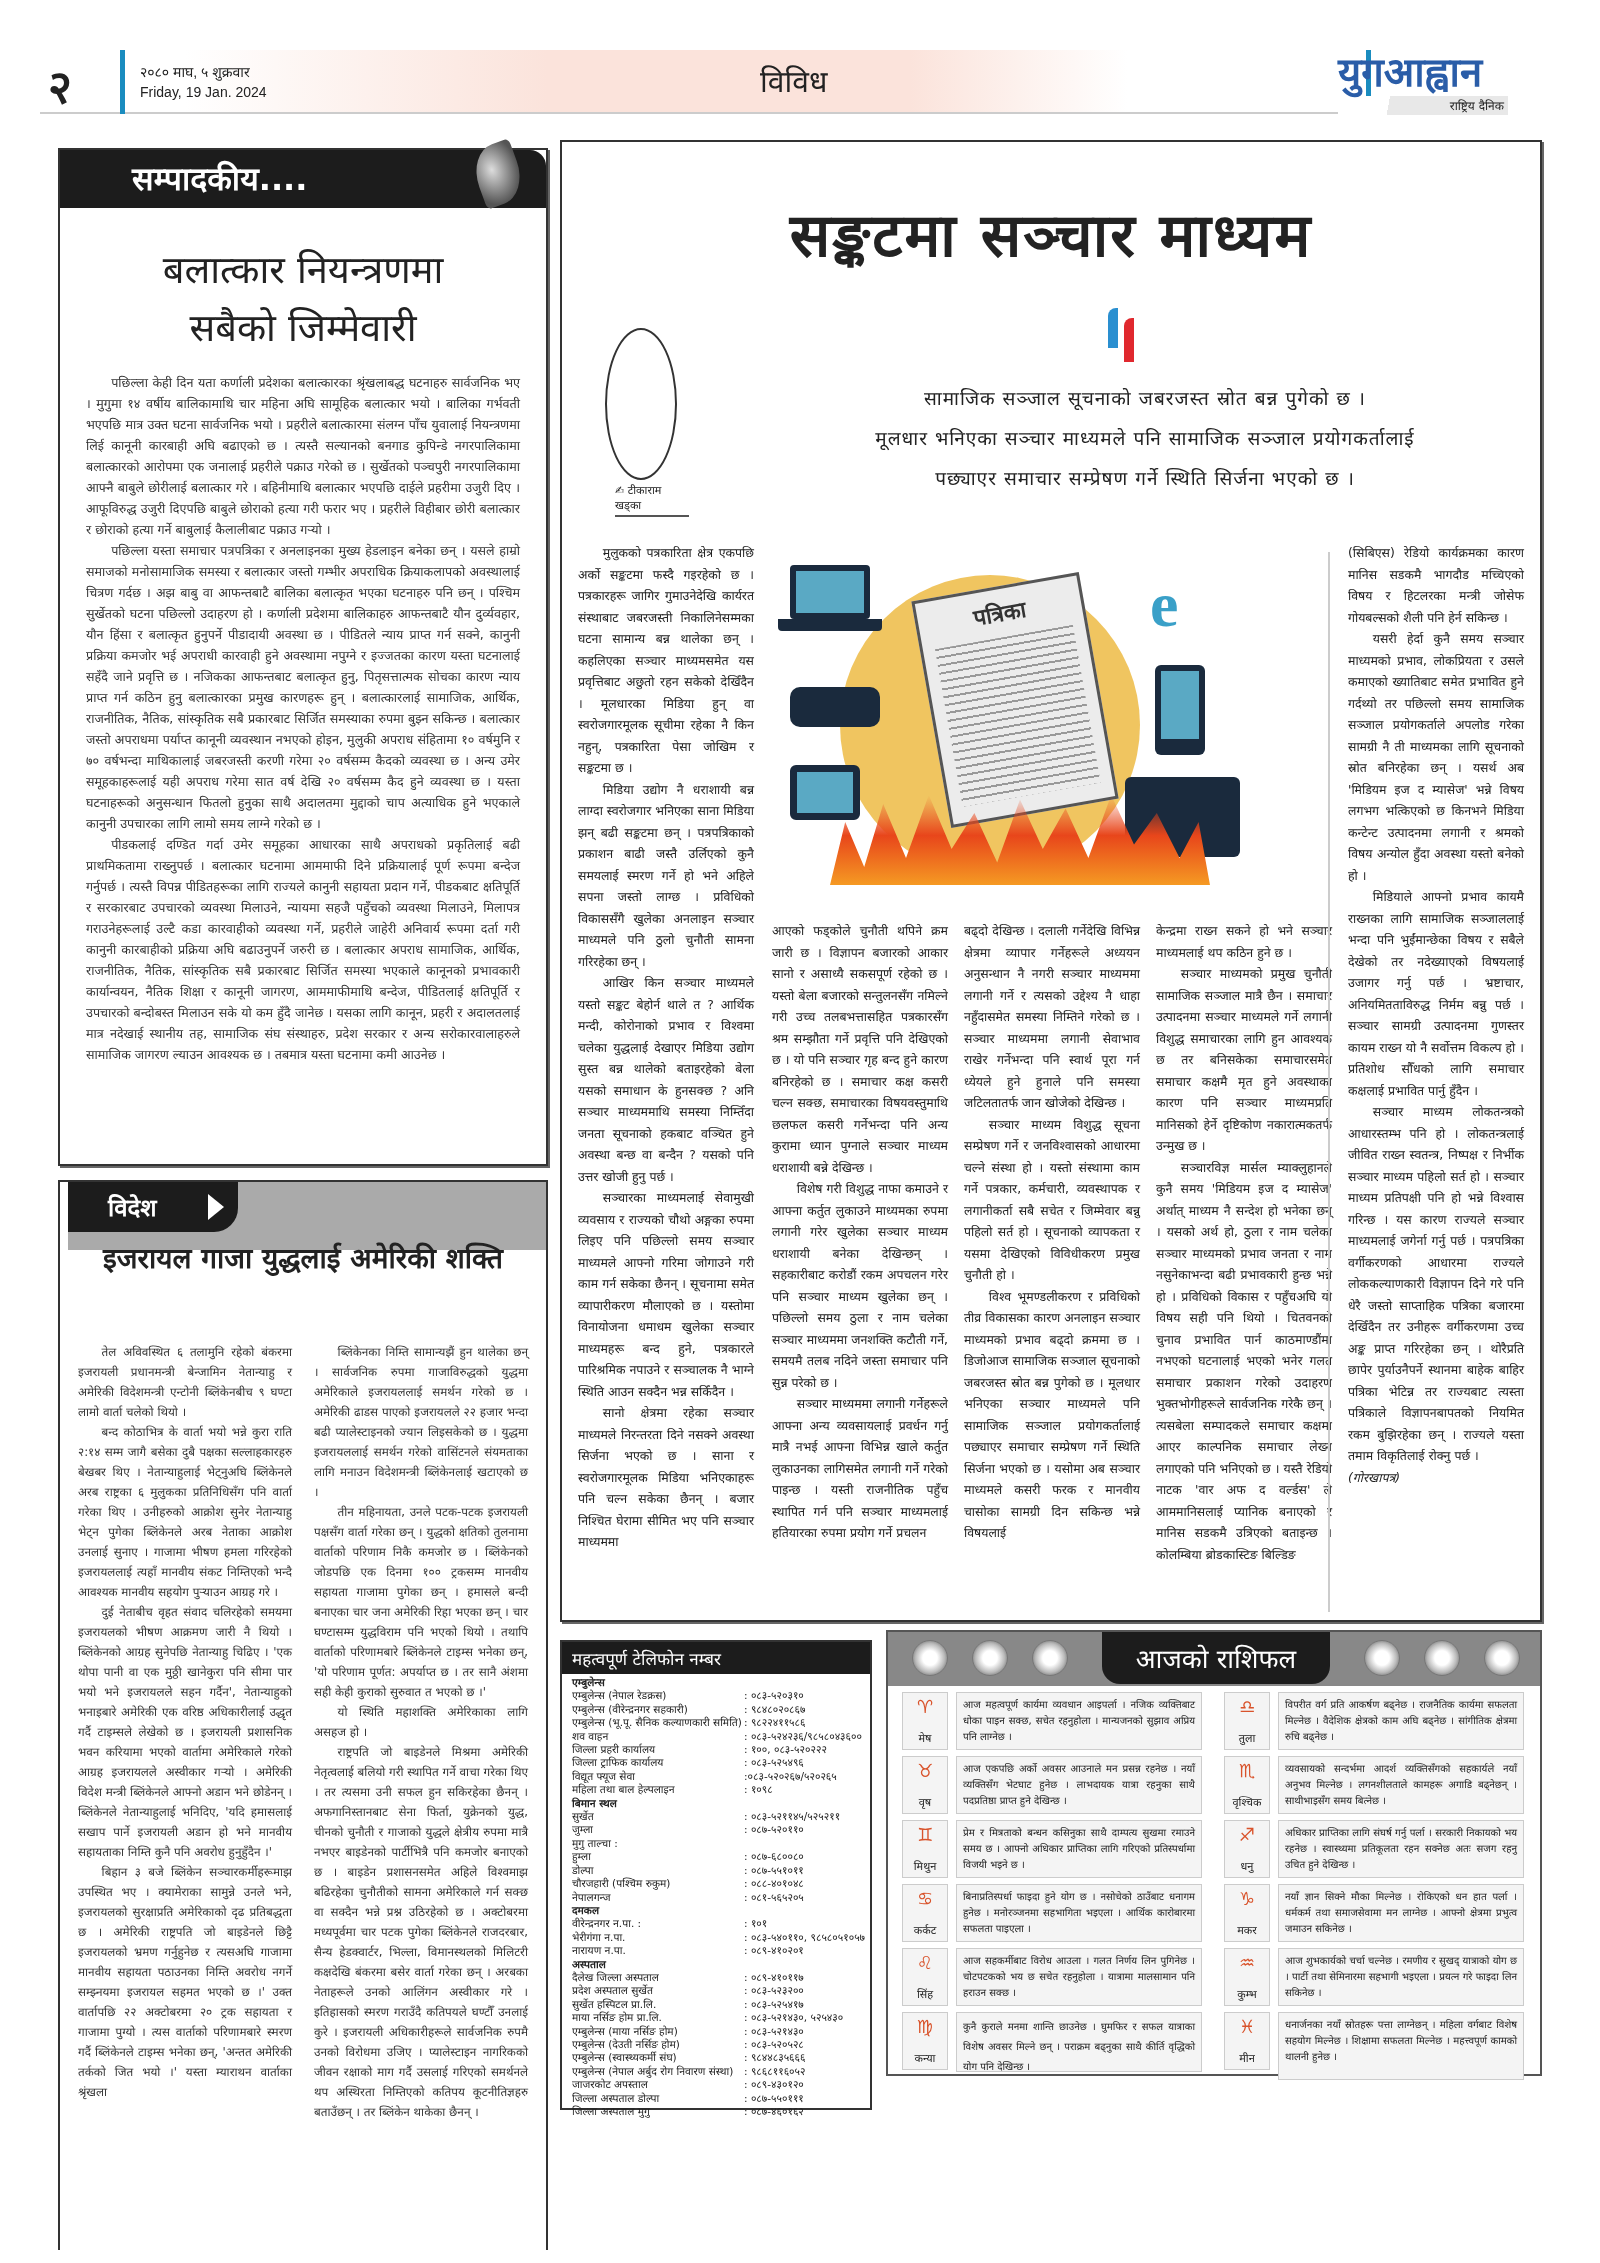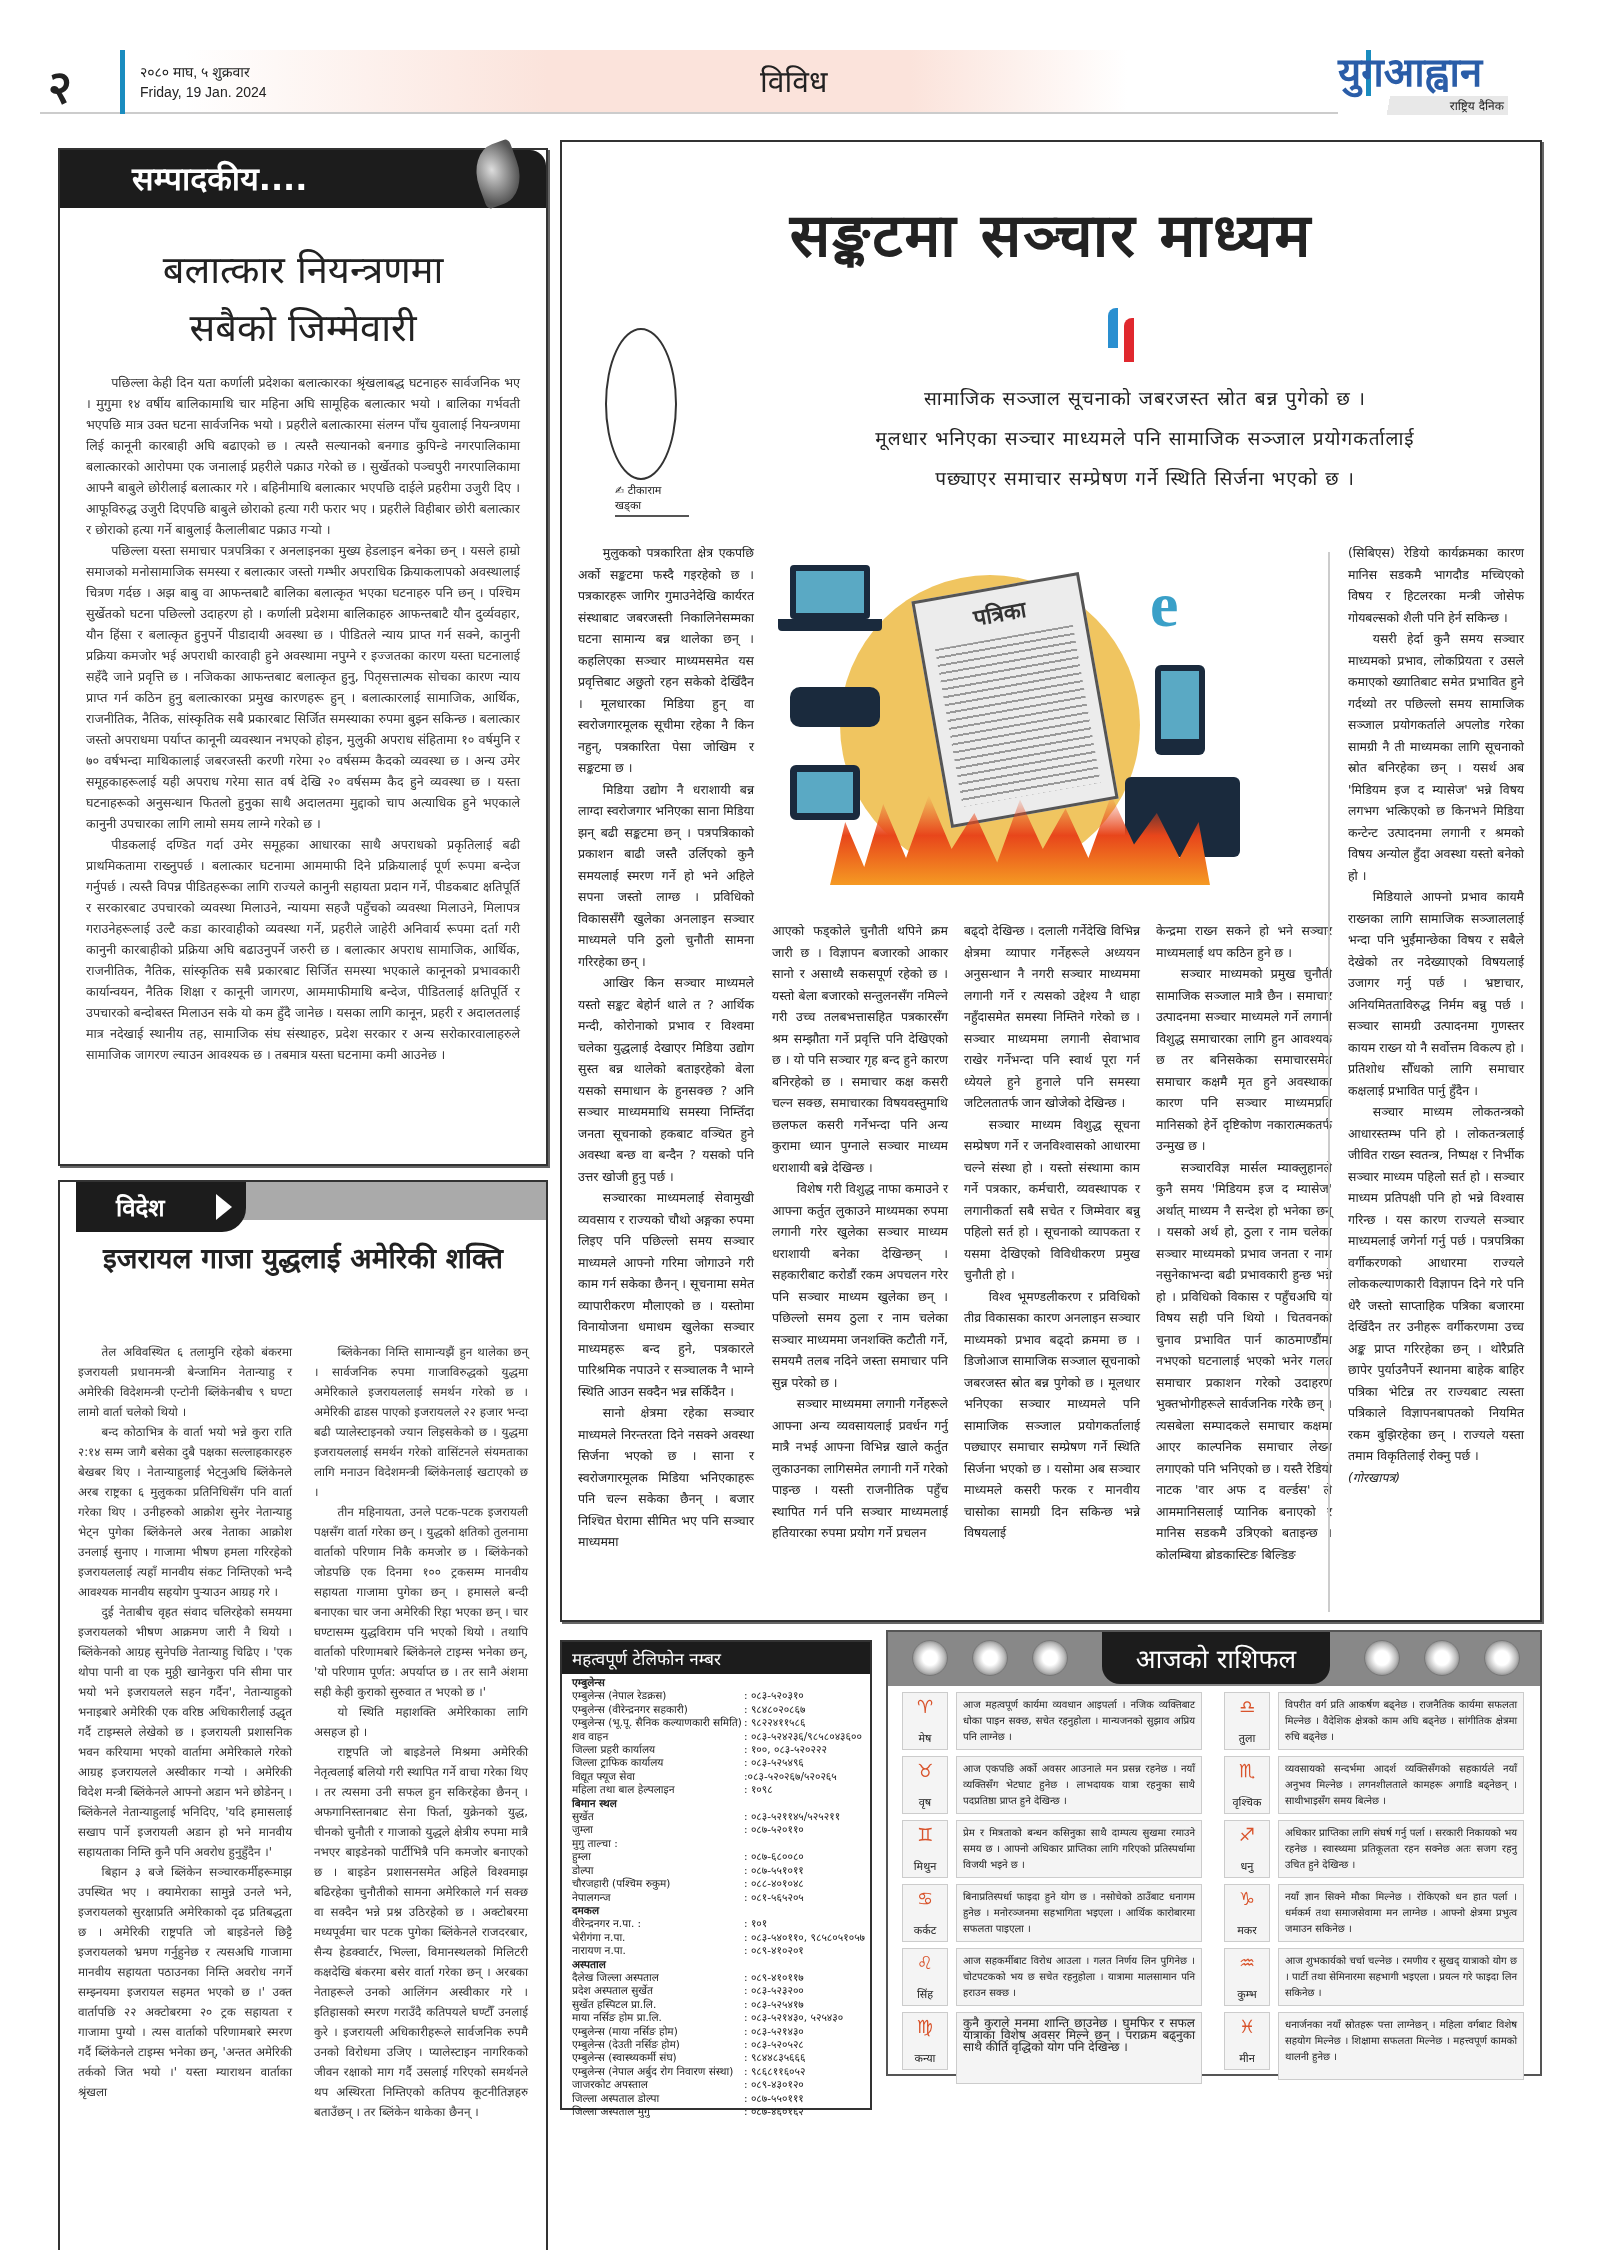--- a/index.html
+++ b/index.html
@@ -12,21 +12,21 @@
 .logo{position:absolute;left:1320px;top:48px;width:170px}
 .logo .t{font-size:40px;font-weight:bold;color:#2a5da8;font-family:"DejaVu Sans",sans-serif;line-height:48px}
 .logo .s{font-size:12px;text-align:right;background:linear-gradient(100deg,#fff 30%,#e8e8e8 30%);padding:1px 4px}
 .box{position:absolute;border:2px solid #333;box-shadow:2px 2px 0 #666}
 .edhead{position:absolute;left:0;top:0;right:0;height:58px;background:#1c1c1c;border-radius:0 16px 0 0;color:#fff;font-size:32px;font-weight:bold;padding:6px 0 0 72px}
 .quill{position:absolute;right:26px;top:-6px;width:44px;height:60px;background:radial-gradient(ellipse at 40% 40%,#ddd,#555 70%);border-radius:60% 10% 60% 10%;transform:rotate(-20deg)}
 .edtitle{position:absolute;left:0;right:0;text-align:center;font-size:38px;line-height:56px}
 .body{font-size:12.6px;line-height:21px;text-align:justify;color:#333}
 .body p{text-indent:2em}
 .cols2{column-count:2;column-gap:22px}
-.tag{position:absolute;left:16px;top:0;right:0;height:38px;background:#aaa}
+.tag{position:absolute;left:8px;top:0;right:0;height:68px;background:#aaa}
 .tag .b{position:absolute;left:0;top:0;width:170px;height:50px;background:#1c1c1c;border-radius:0 0 24px 0;color:#fff;font-size:24px;font-weight:bold;padding:8px 0 0 40px}
 .tag .tri{position:absolute;left:140px;top:12px;width:0;height:0;border-left:16px solid #fff;border-top:13px solid transparent;border-bottom:13px solid transparent}
 .bigtitle{position:absolute;left:0;right:0;text-align:center;font-size:60px;font-weight:bold;letter-spacing:2px}
 .pullq{position:absolute;left:775px;width:740px;text-align:center;font-size:19px;line-height:40px;letter-spacing:1px}
 .photo{position:absolute;left:605px;top:328px;width:72px;height:152px;border:2px solid #333;border-radius:50%}
 .author{position:absolute;left:615px;top:482px;width:74px;font-size:11px;border-bottom:2px solid #555;padding-bottom:3px}
 .art{position:absolute;font-size:12.4px;line-height:21.5px;text-align:justify}
 .art p{text-indent:2em}
 .illus{position:absolute;left:770px;top:545px;width:500px;height:340px}
 .tel{position:absolute;left:560px;top:1640px;width:312px;height:470px;border:2px solid #333}
@@ -370,21 +370,21 @@
           <span class="g" style="color:#d9532b;font-size:18px;margin-top:3px">♒</span>
           <span class="n">कुम्भ</span>
         </div>
         <div class="tx" style="height:58px;line-height:16px;font-size:10px">आज शुभकार्यको चर्चा चल्नेछ । रमणीय र सुखद् यात्राको योग छ । पार्टी तथा सेमिनारमा सहभागी भइएला । प्रयत्न गरे फाइदा लिन सकिनेछ ।</div>
       </div>
       <div class="rcard" style="left: 14px; top: 380px; height: 58px;">
         <div class="ic" style="height:58px">
           <span class="g" style="color:#d9532b;font-size:18px;margin-top:3px">♍</span>
           <span class="n">कन्या</span>
         </div>
-        <div class="tx" style="height:72px;line-height:12px;font-size:12px">कुनै कुराले मनमा शान्ति छाउनेछ । घुमफिर र सफल यात्राका विशेष अवसर मिल्ने छन् । पराक्रम बढ्नुका साथै कीर्ति वृद्धिको योग पनि देखिन्छ ।</div>
+        <div class="tx" style="height:60px;line-height:20px;font-size:10px">कुनै कुराले मनमा शान्ति छाउनेछ । घुमफिर र सफल यात्राका विशेष अवसर मिल्ने छन् । पराक्रम बढ्नुका साथै कीर्ति वृद्धिको योग पनि देखिन्छ ।</div>
       </div>
       <div class="rcard" style="left: 336px; top: 380px; height: 58px;">
         <div class="ic" style="height:58px">
           <span class="g" style="color:#d9532b;font-size:18px;margin-top:3px">♓</span>
           <span class="n">मीन</span>
         </div>
         <div class="tx" style="height:68px;line-height:16px;font-size:10px">धनार्जनका नयाँ स्रोतहरू पत्ता लाग्नेछन् । महिला वर्गबाट विशेष सहयोग मिल्नेछ । शिक्षामा सफलता मिल्नेछ । महत्त्वपूर्ण कामको थालनी हुनेछ ।</div>
       </div>
     </div>
 </div>

